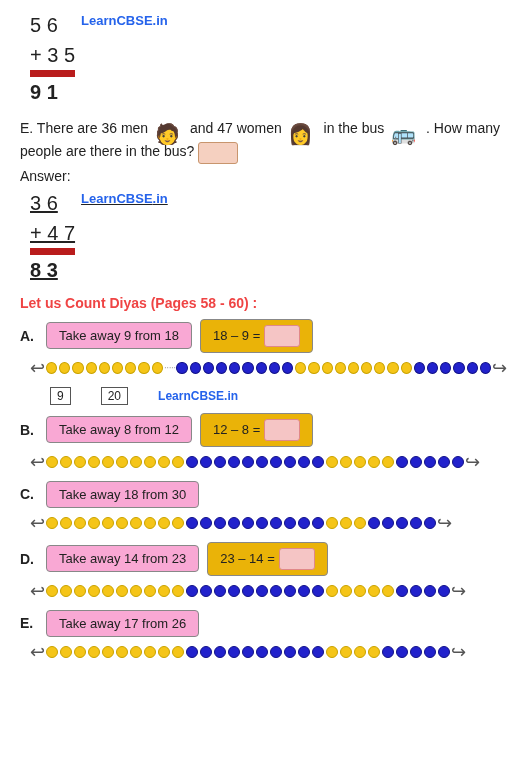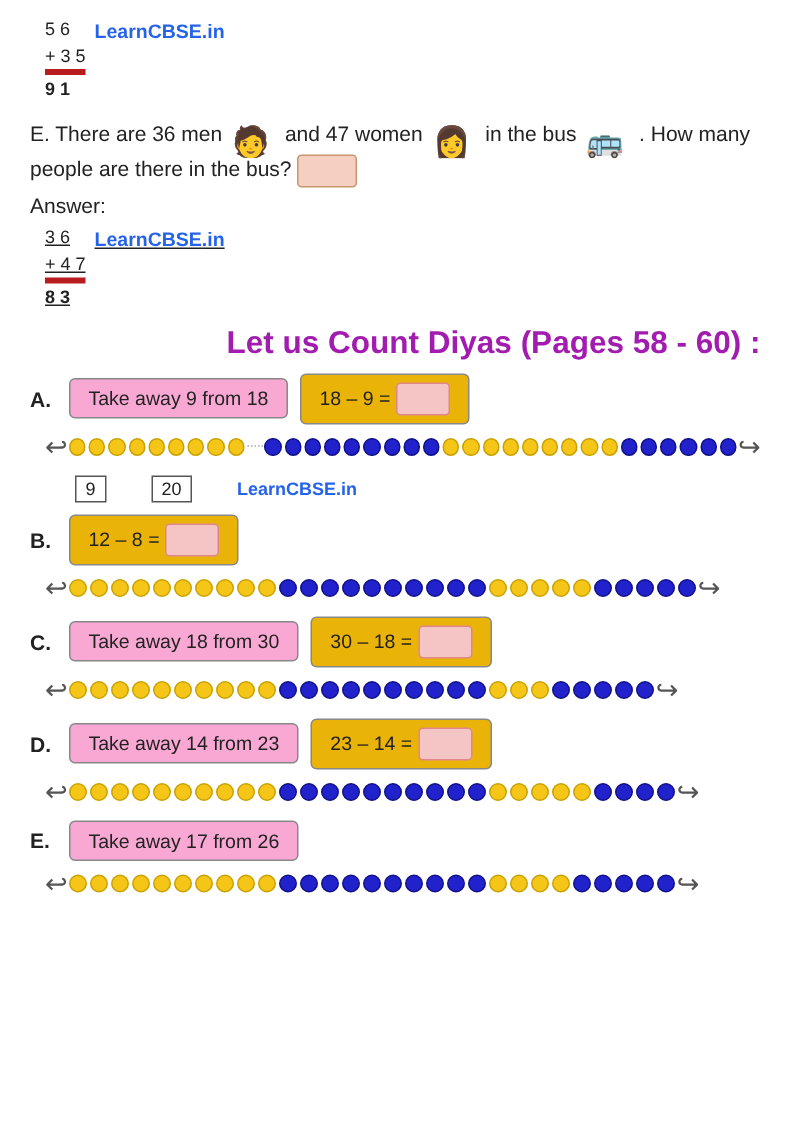--- a/index.html
+++ b/index.html
@@ -12,32 +12,32 @@
       font-size: 14px;
       color: #222;
       overflow-x: hidden;
     }
 
     .section-top {
       margin-bottom: 10px;
     }
 
     .addition-block {
-      font-size: 12px;
+      font-size: 20px;
       line-height: 1.5;
       margin-left: 10px;
       display: inline-block;
     }
     .addition-block .line {
       display: flex;
       align-items: center;
       gap: 4px;
     }
     .addition-block .result-line {
-      border-top: 4px solid #b91c1c;
+      border-top: 7px solid #b91c1c;
       font-weight: bold;
     }
 
     .brand {
       color: #e63b0e;
       font-weight: bold;
       font-size: 13px;
     }
     .brand span {
       color: #2563eb;
@@ -48,25 +48,24 @@
       font-size: 14px;
       line-height: 1.6;
     }
 
     .answer-label {
       font-size: 14px;
       margin-bottom: 4px;
     }
 
     .blue-heading {
-      color: #a21caf;
-      font-size: 21px;
+      color: #ef4444;
+      font-size: 14px;
       font-weight: bold;
       margin: 10px 0 8px 0;
-      text-align: right;
     }
 
     .exercise-row {
       display: flex;
       align-items: center;
       gap: 8px;
       margin-bottom: 4px;
     }
 
     .exercise-label {
@@ -298,20 +297,23 @@
     <span class="nl-box" style="margin-right:20px;">20</span>
     <span class="brand-inline">
       <span>LearnCBSE</span><span>.in</span>
     </span>
   </div>
 </div>
 
 <div>
   <div class="exercise-row">
     <span class="exercise-label">B.</span>
+    <div class="box-label">
+      <span>Take away 8 from 12</span>
+    </div>
     <div class="equation-box">
       <span>12 – 8 =</span>
       <span class="answer-rect"></span>
     </div>
   </div>
 
   <div class="bead-row">
     <span class="arrow-left">↩</span>
     <span class="bead bead-yellow"></span>
     <span class="bead bead-yellow"></span>
@@ -346,24 +348,20 @@
     <span class="arrow-right">↪</span>
   </div>
 </div>
 
 <div>
   <div class="exercise-row">
     <span class="exercise-label">C.</span>
     <div class="box-label">
       <span>Take away 18 from 30</span>
     </div>
-    <div class="equation-box">
-      <span>30 – 18 =</span>
-      <span class="answer-rect"></span>
-    </div>
   </div>
 
   <div class="bead-row">
     <span class="arrow-left">↩</span>
     <span class="bead bead-yellow"></span>
     <span class="bead bead-yellow"></span>
     <span class="bead bead-yellow"></span>
     <span class="bead bead-yellow"></span>
     <span class="bead bead-yellow"></span>
     <span class="bead bead-yellow"></span>

